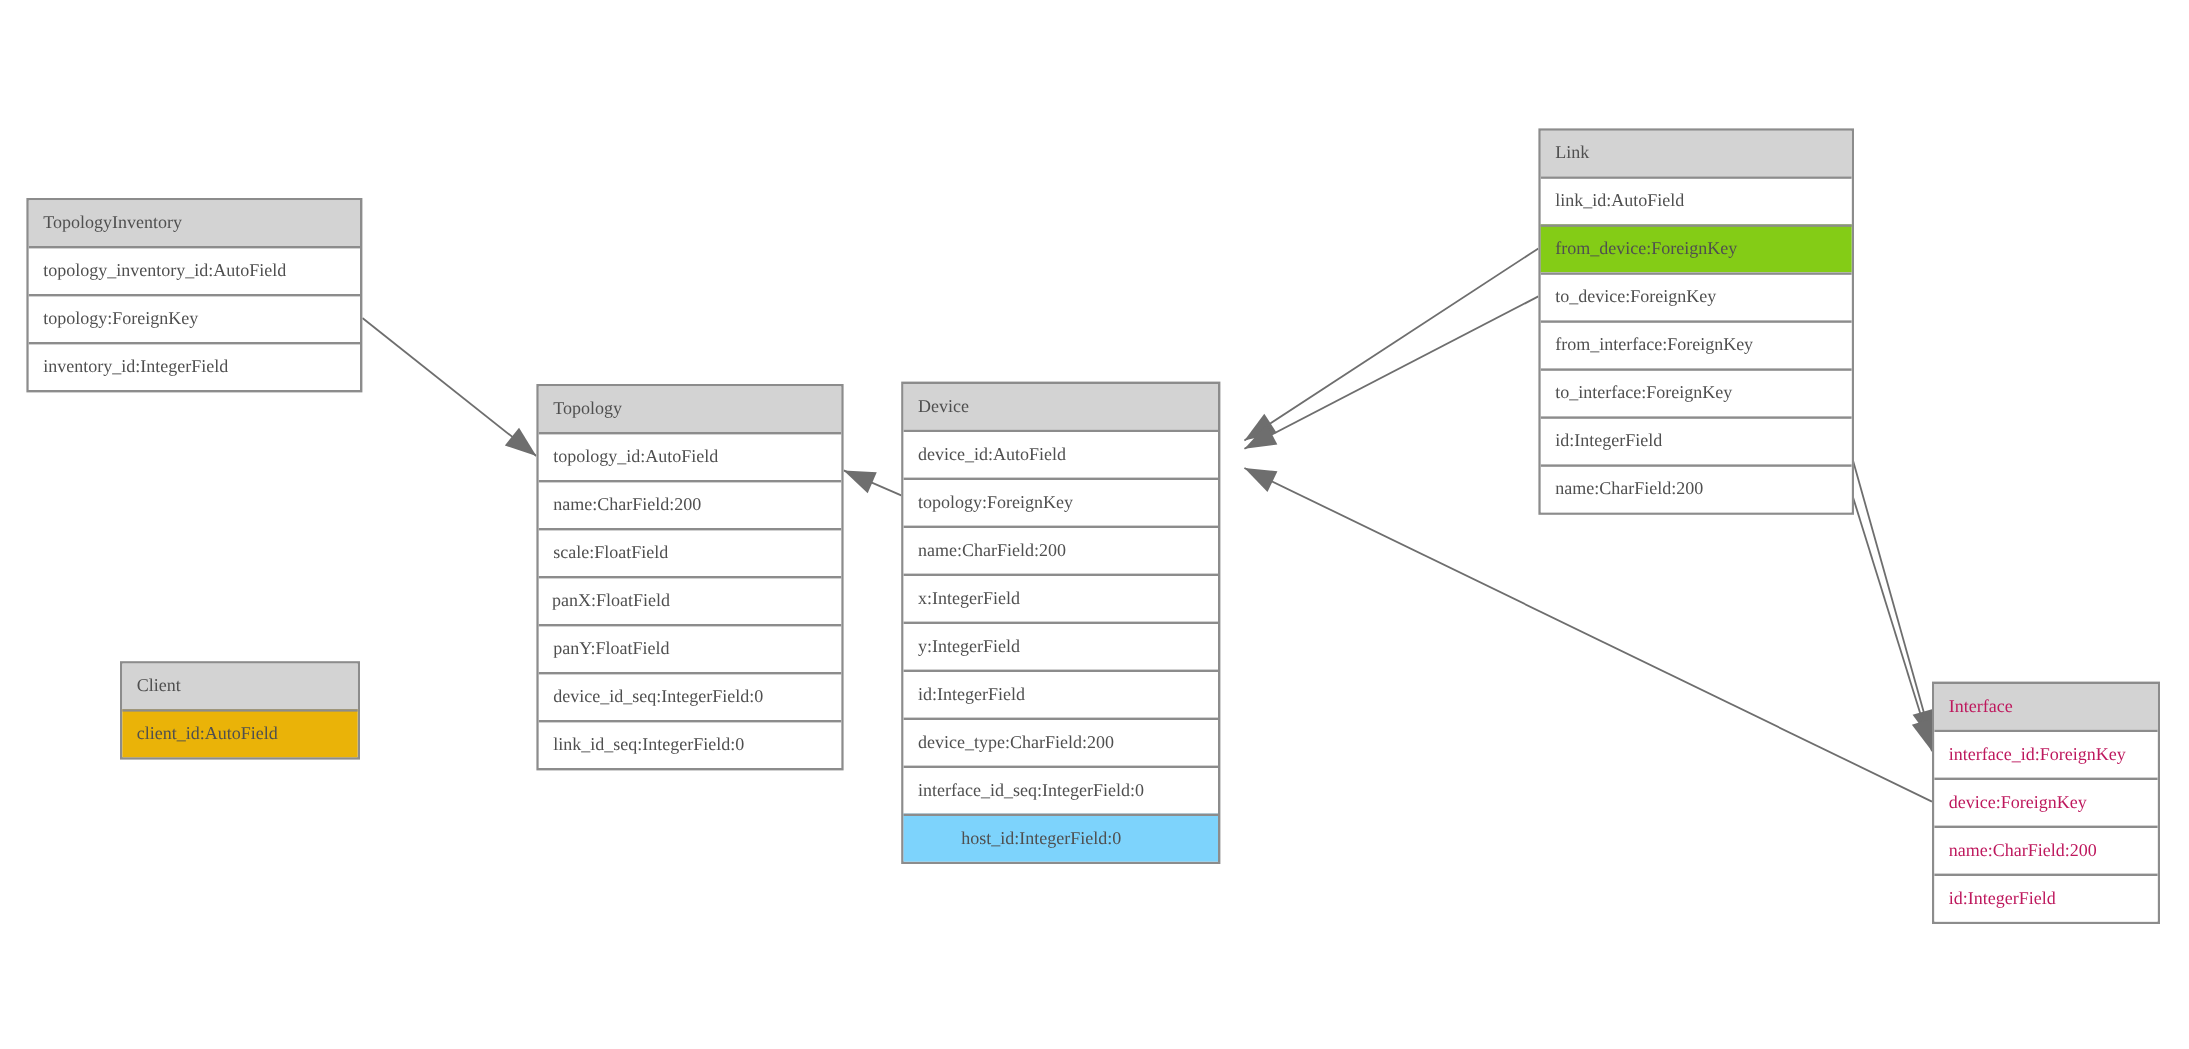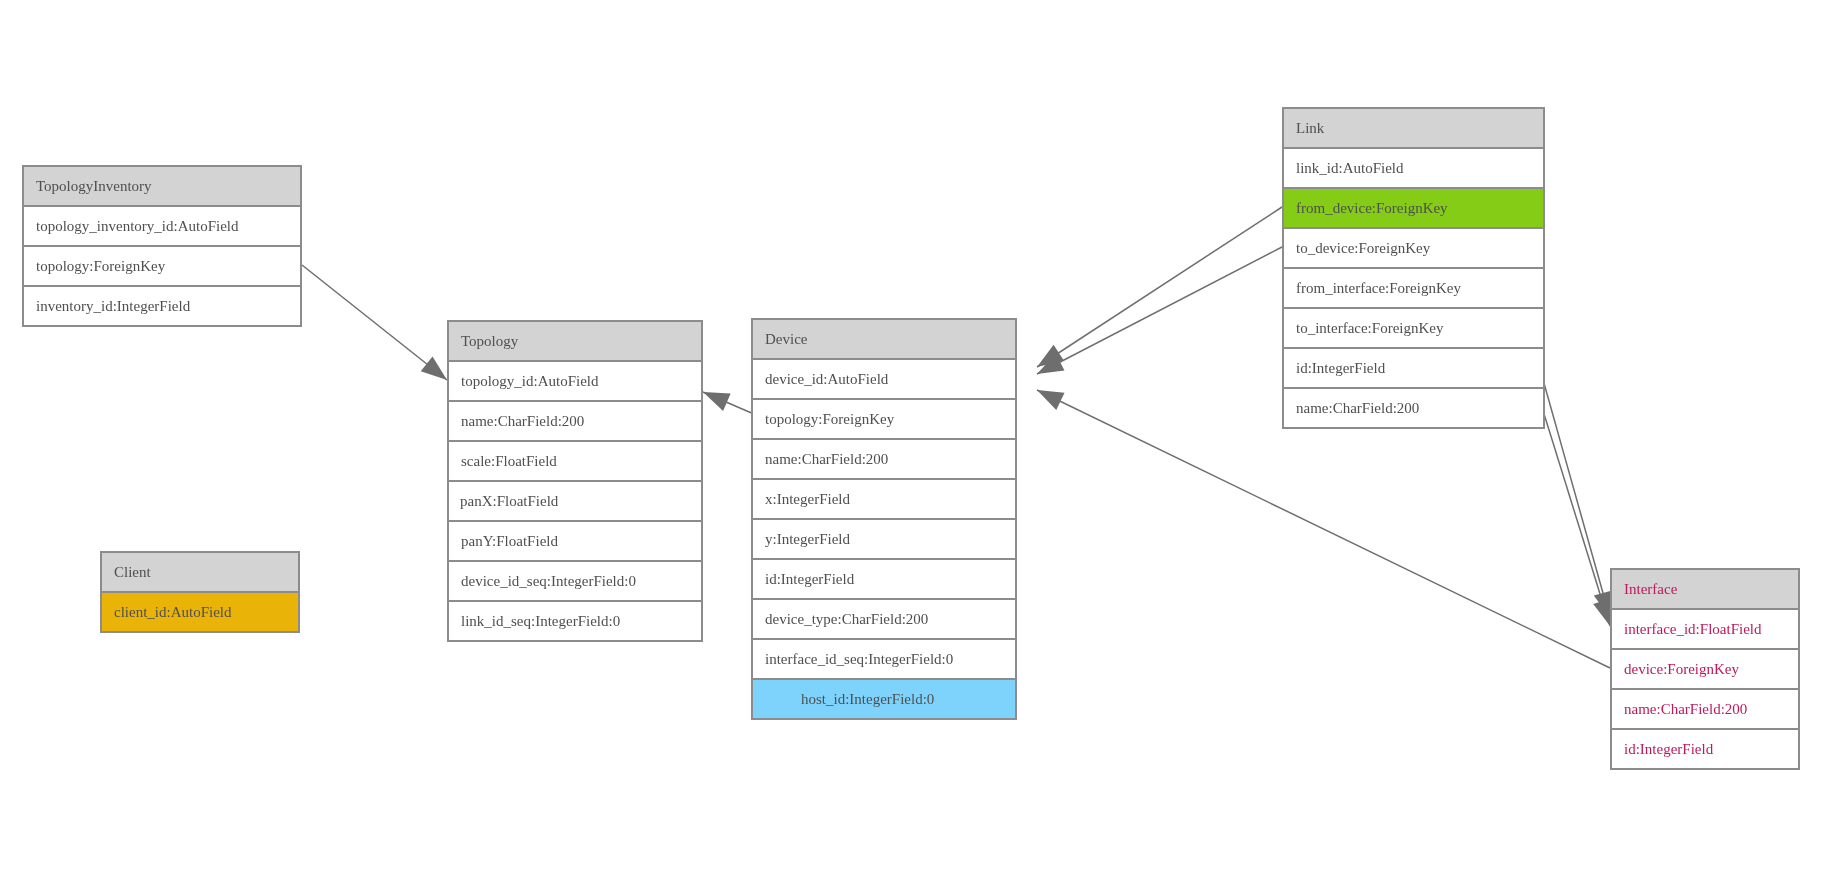--- a/index.html
+++ b/index.html
@@ -117,18 +117,18 @@
       <div class="entity-row" style="border-top-color: rgb(140, 140, 140); background: rgb(255, 255, 255);">link_id:AutoField</div>
       <div class="entity-row" style="border-top-color: rgb(140, 140, 140); background: #84cc16;">from_device:ForeignKey</div>
       <div class="entity-row" style="border-top-color: rgb(140, 140, 140); background: rgb(255, 255, 255);">to_device:ForeignKey</div>
       <div class="entity-row" style="border-top-color: rgb(140, 140, 140); background: rgb(255, 255, 255);">from_interface:ForeignKey</div>
       <div class="entity-row" style="border-top-color: rgb(140, 140, 140); background: rgb(255, 255, 255);">to_interface:ForeignKey</div>
       <div class="entity-row" style="border-top-color: rgb(140, 140, 140); background: rgb(255, 255, 255);">id:IntegerField</div>
       <div class="entity-row" style="border-top-color: rgb(140, 140, 140); background: rgb(255, 255, 255);">name:CharField:200</div>
     </div>
     <div class="entity" style="left: 1610px; top: 568px; width: 190px; border-color: rgb(140, 140, 140); color: #be185d;">
       <div class="entity-header" style="background: rgb(211, 211, 211);">Interface</div>
-      <div class="entity-row" style="border-top-color: rgb(140, 140, 140); background: rgb(255, 255, 255);">interface_id:FloatField</div>
+      <div class="entity-row" style="border-top-color: rgb(140, 140, 140); background: rgb(255, 255, 255);">interface_id:ForeignKey</div>
       <div class="entity-row" style="border-top-color: rgb(140, 140, 140); background: rgb(255, 255, 255);">device:ForeignKey</div>
       <div class="entity-row" style="border-top-color: rgb(140, 140, 140); background: rgb(255, 255, 255);">name:CharField:200</div>
       <div class="entity-row" style="border-top-color: rgb(140, 140, 140); background: rgb(255, 255, 255);">id:IntegerField</div>
     </div>
   </div>
 
 </body></html>

